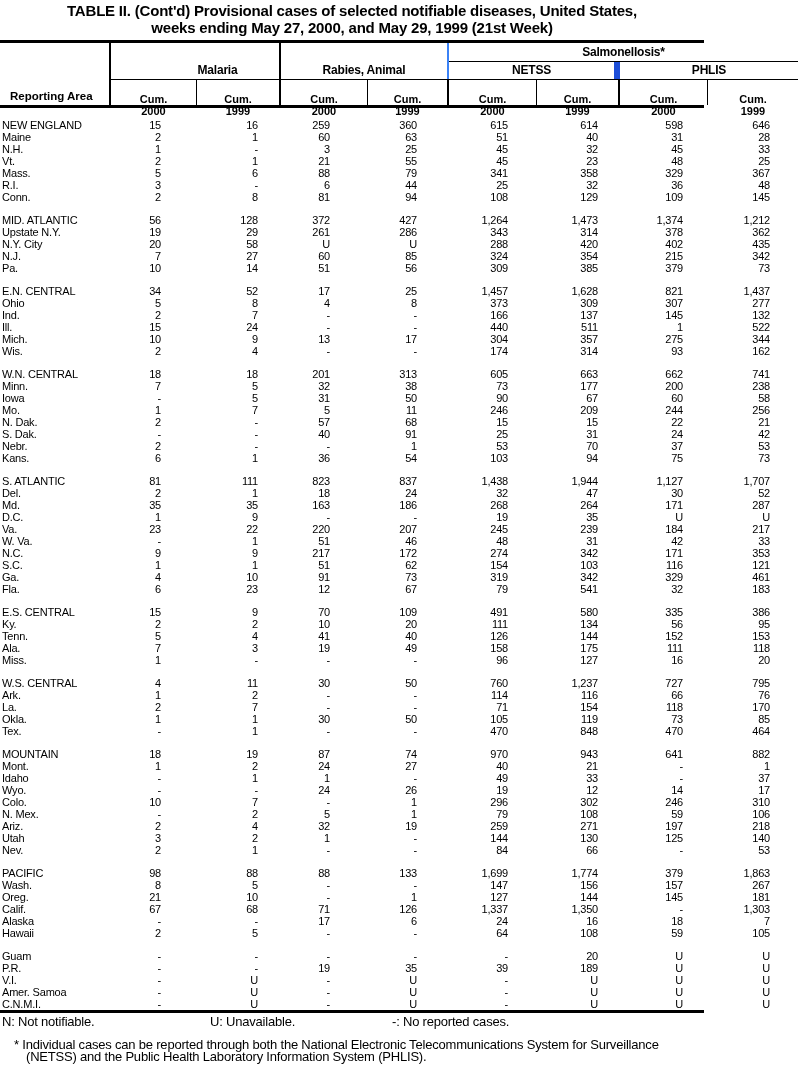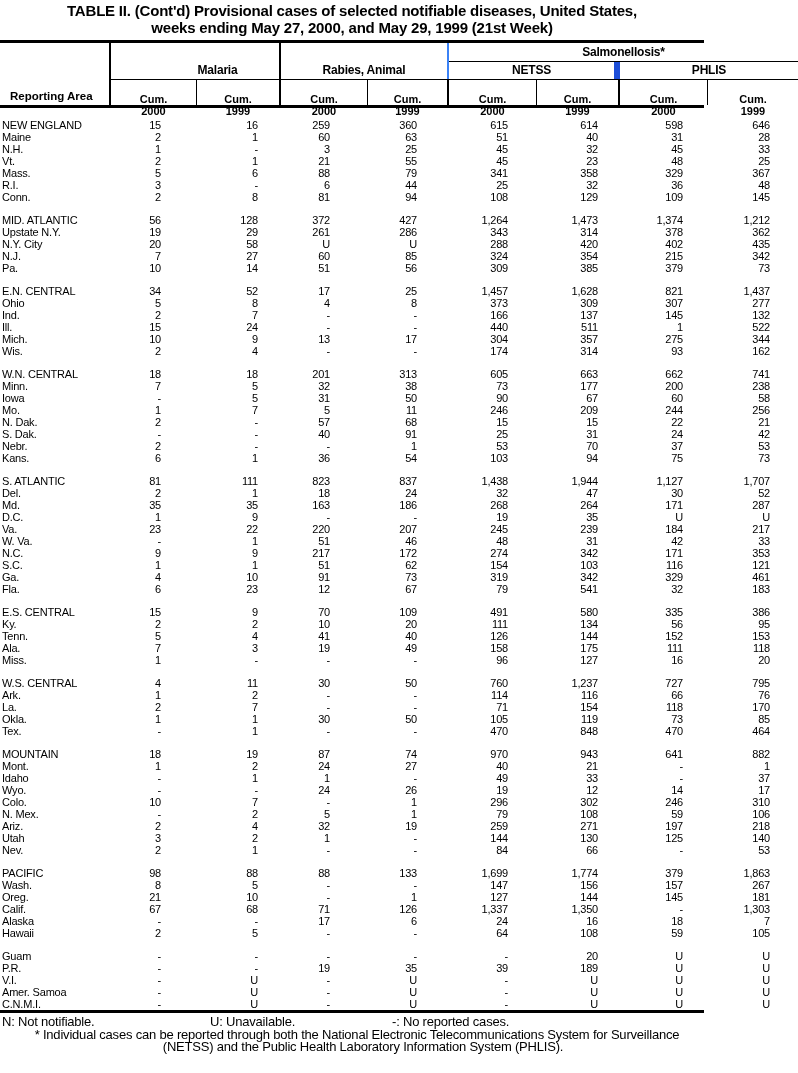--- a/index.html
+++ b/index.html
@@ -48,21 +48,21 @@
   .trow .cell:nth-child(7){padding-right:22px;}
   .trow .cell:nth-child(8){padding-right:25px;}
   .trow .cell:nth-child(9){padding-right:28px;}
   .spacer-row{height:11px;}
 
   
   .footnotes{margin-top:3px;font-size:13px;line-height:12px;letter-spacing:-0.2px;}
   .legend{display:flex;padding-left:2px;}
   .legend .leg-n{width:208px;}
   .legend .leg-u{width:182px;}
-  .ast-note{padding-left:26px;text-indent:-12px;margin-top:1px;padding-right:4px;text-align:center;}
+  .ast-note{padding-left:26px;text-indent:-12px;margin-top:11px;padding-right:4px;}
 </style>
 </head>
 <body>
 
 <div class="page">
 
   <div class="title">
     <div>TABLE II. (Cont'd) Provisional cases of selected notifiable diseases, United States,</div>
     <div>weeks ending May 27, 2000, and May 29, 1999 (21st Week)</div>
   </div>

